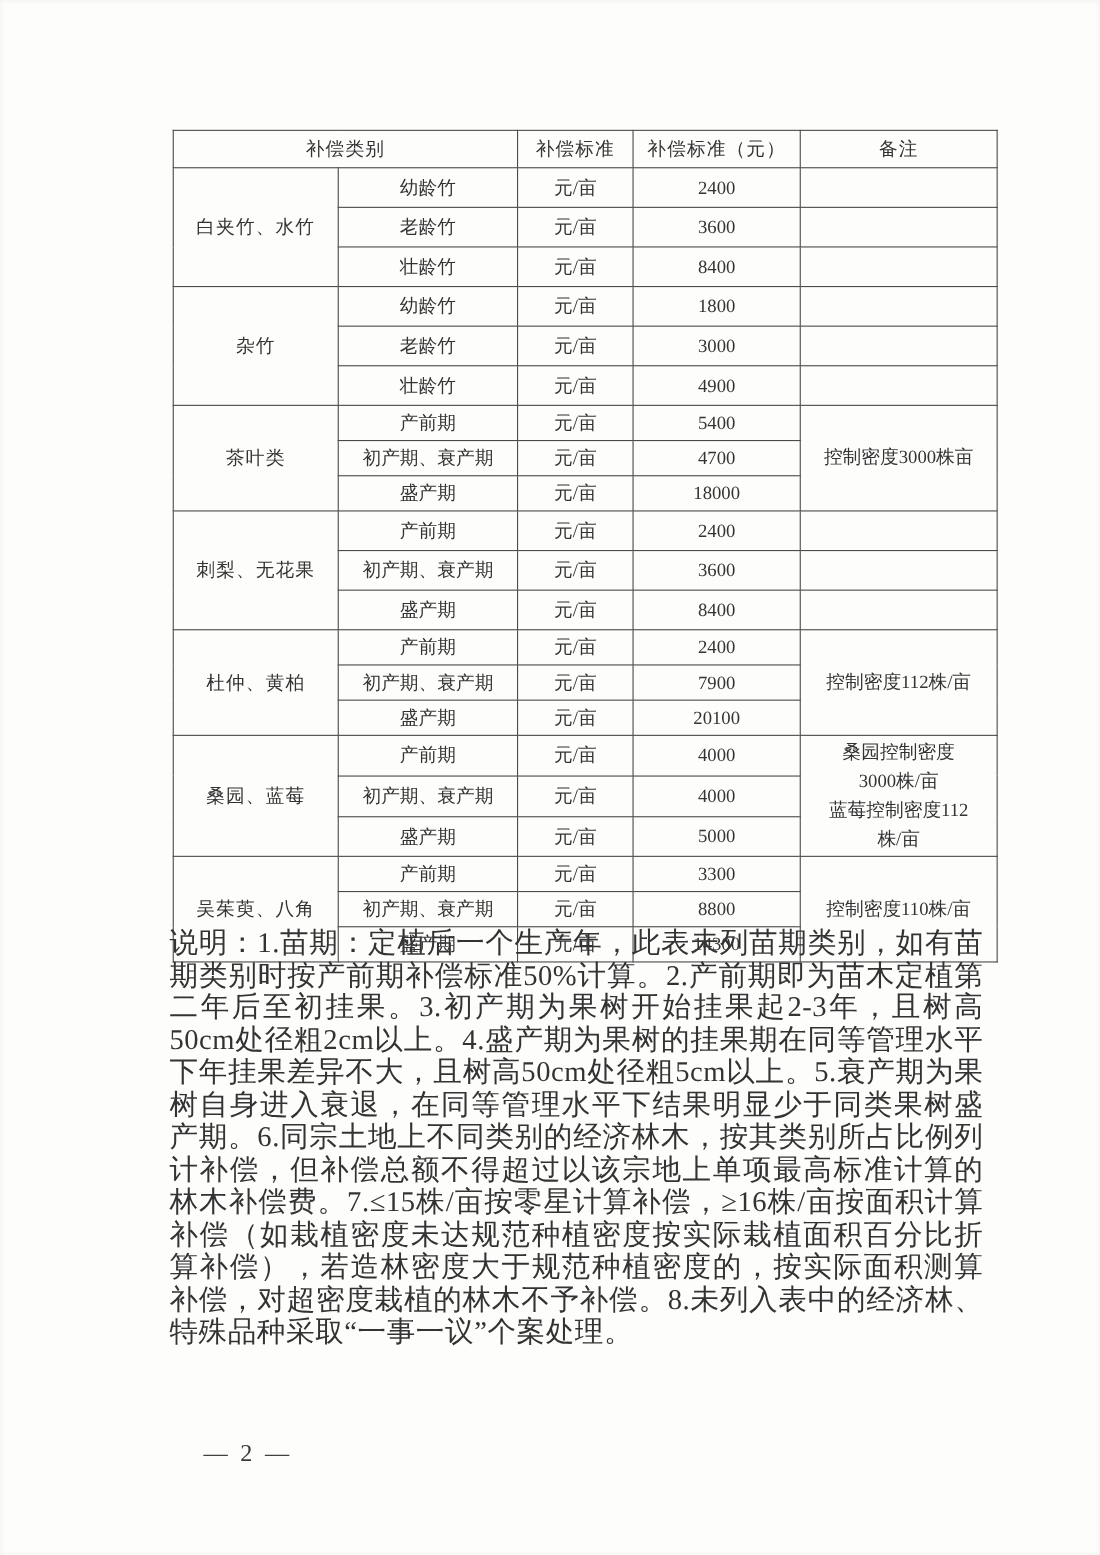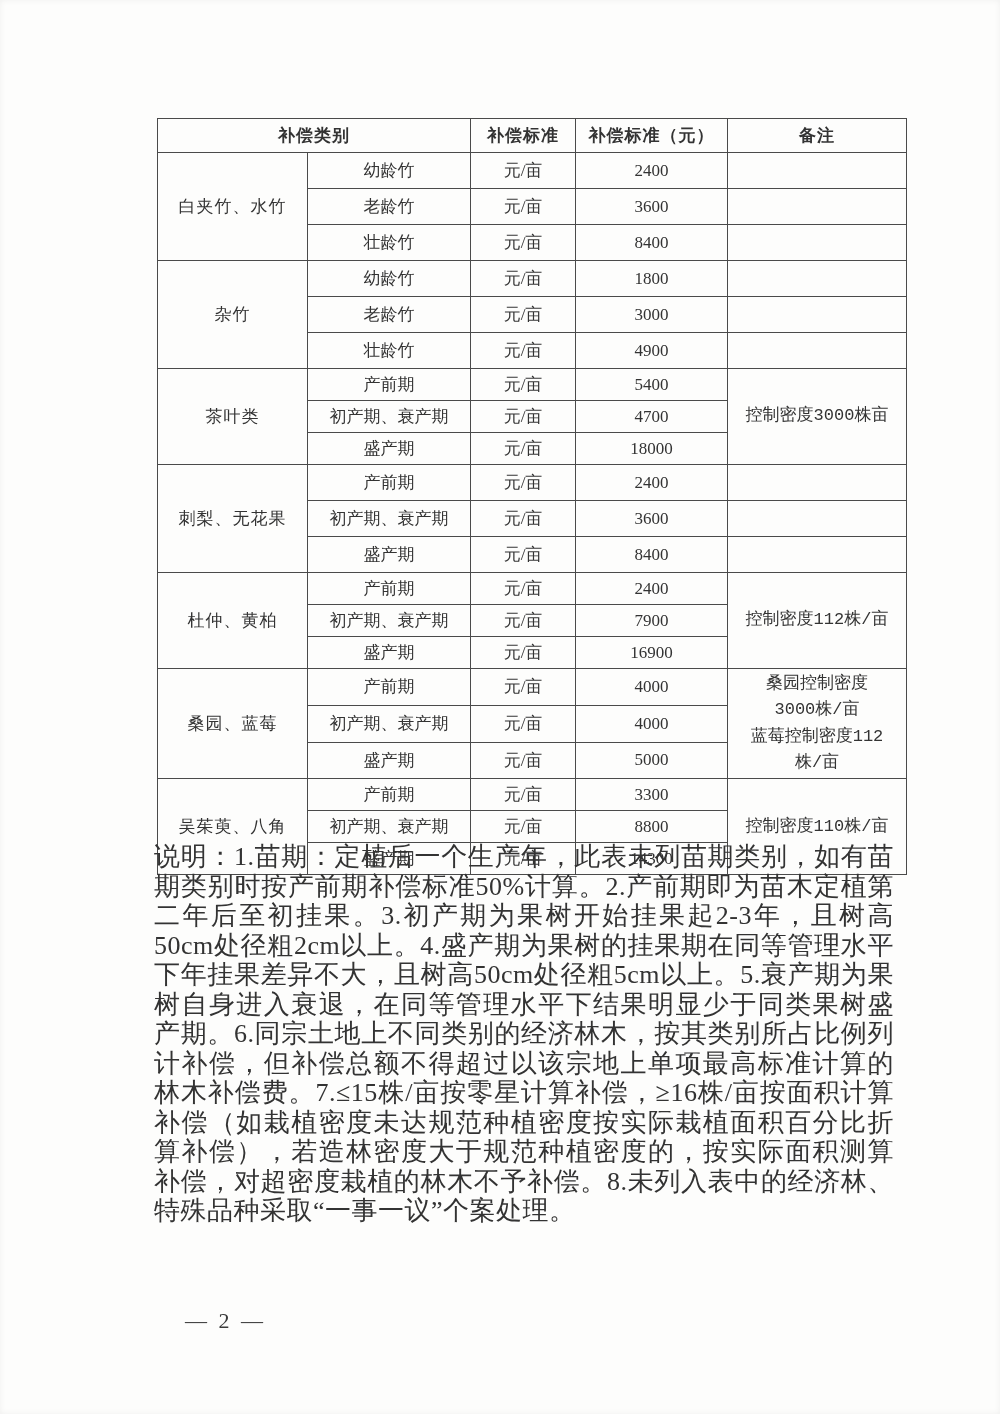--- a/index.html
+++ b/index.html
@@ -25,28 +25,27 @@
   .comp-table th, .comp-table td {
     border: 1px solid #4a4a4a;
     text-align: center;
     vertical-align: middle;
     font-size: 17px;
     font-weight: normal;
     padding: 0 3px;
     color: #333333;
     overflow: hidden;
   }
-  .comp-table th { height: 33px; letter-spacing: 1px; font-weight: bold; }
+  .comp-table th { height: 33px; letter-spacing: 1px; }
   .comp-table td { height: 31px; }
   .comp-table td.cat { letter-spacing: 1px; }
   .comp-table td.remark {
     white-space: pre-line;
     line-height: 1.55;
     padding: 2px 6px;
-    font-family: Liberation Mono, monospace;
   }
   .notes {
     position: absolute;
     left: 142px;
     top: 830px;
     width: 740px;
     margin: 12px;
     font-size: 26px;
     line-height: 29.5px;
     text-align: justify;
@@ -166,21 +165,21 @@
           <td rowspan="3" class="remark">控制密度112株/亩</td>
         </tr>
         <tr>
           <td>初产期、衰产期</td>
           <td>元/亩</td>
           <td>7900</td>
         </tr>
         <tr>
           <td>盛产期</td>
           <td>元/亩</td>
-          <td>16900</td>
+          <td>20100</td>
         </tr>
         <tr>
           <td rowspan="3" class="cat">桑园、蓝莓</td>
           <td>产前期</td>
           <td>元/亩</td>
           <td>4000</td>
           <td rowspan="3" class="remark">桑园控制密度
 3000株/亩
 蓝莓控制密度112
 株/亩</td>

